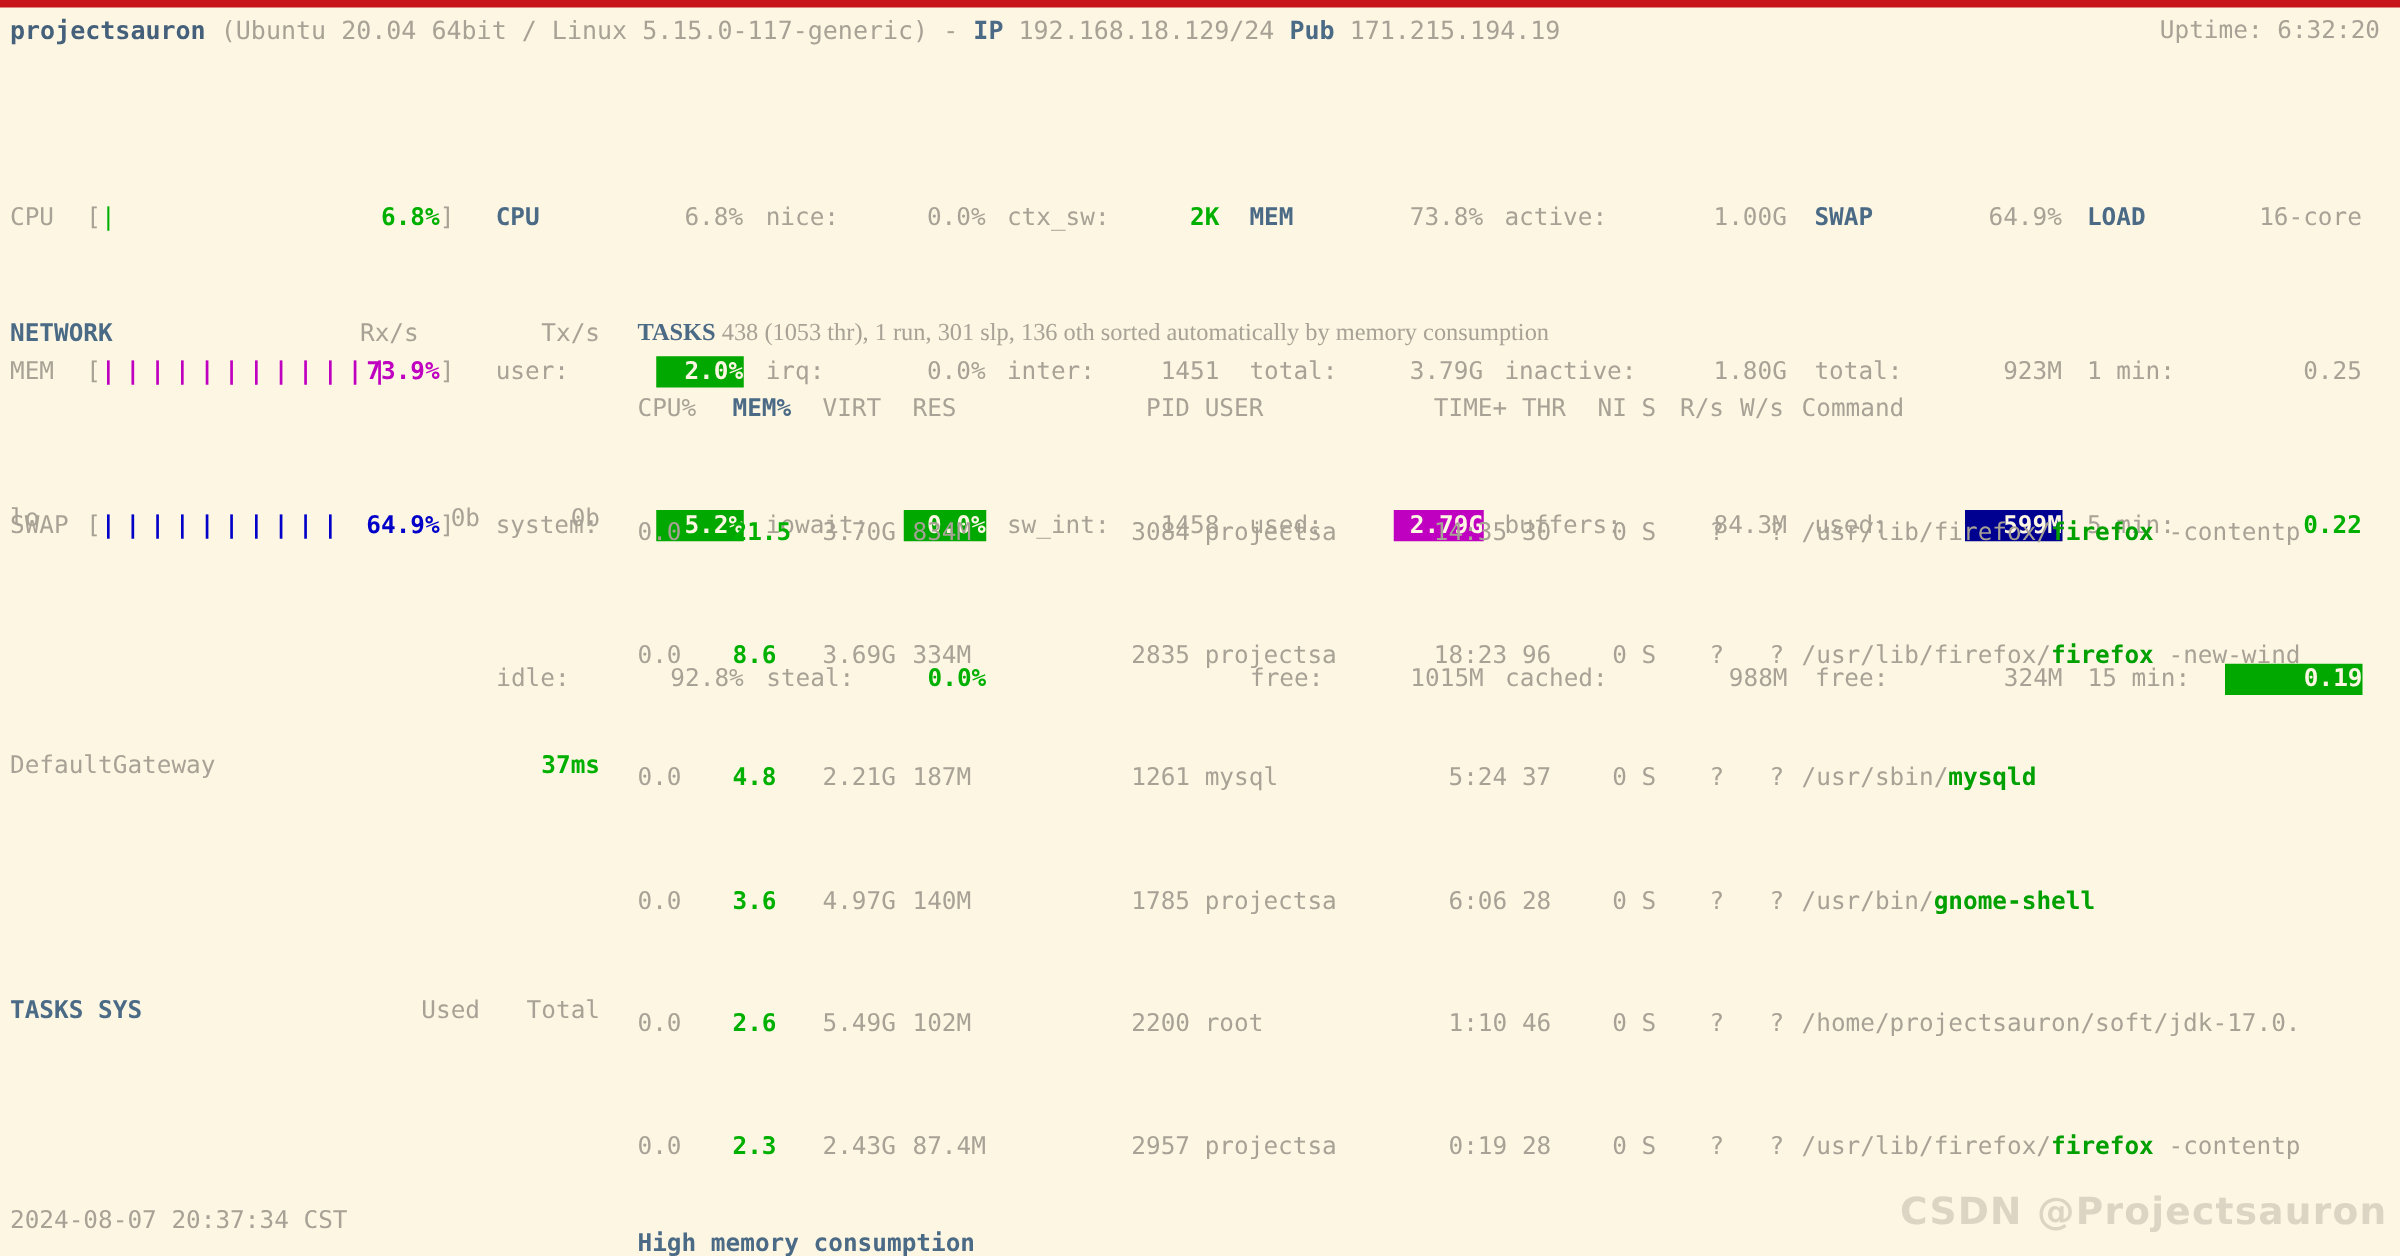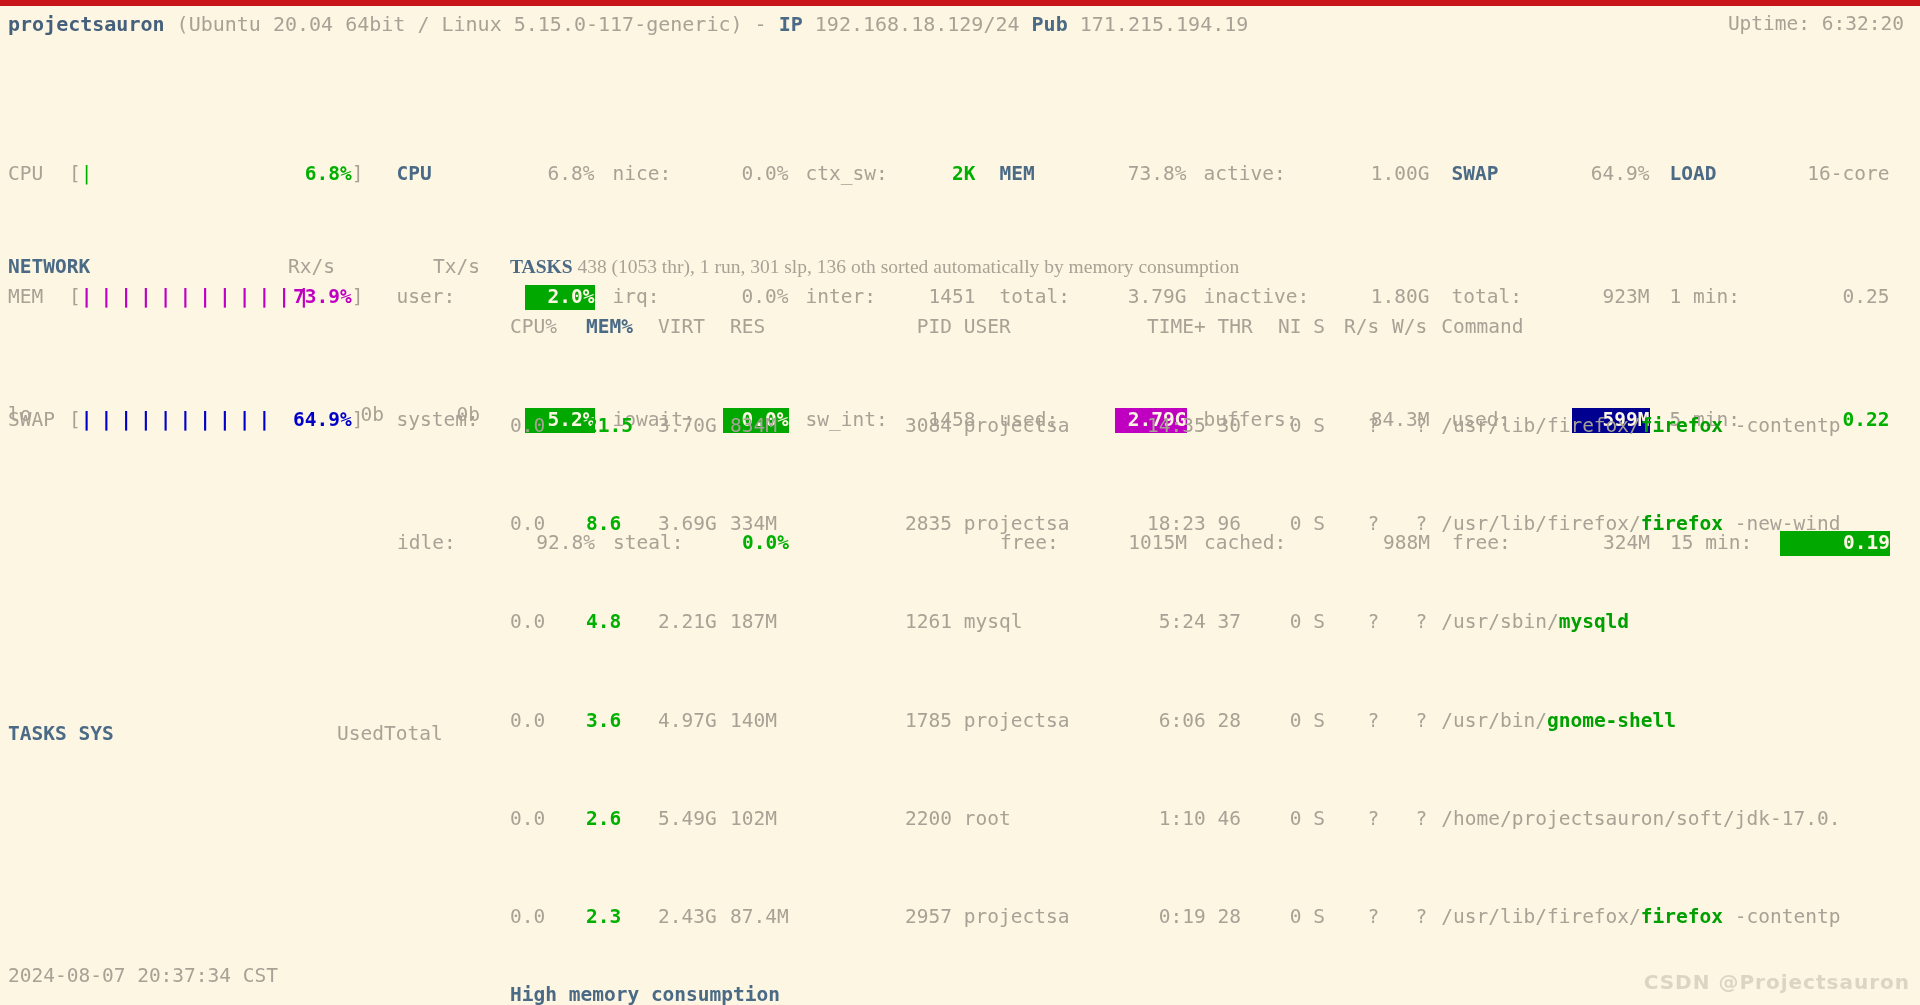--- a/index.html
+++ b/index.html
@@ -65,23 +65,23 @@
   #proctable .ln { display: block; height: 24.6px; white-space: pre; }
 
   #alertpanel { top: 928px; left: 510px; }
   #alertpanel .ln { display: block; height: 24.6px; white-space: pre; }
 
   #footer { position: absolute; top: 958px; left: 0px; white-space: pre; }
 
   #watermark {
     position: absolute;
     right: 10px;
-    bottom: 10px;
+    bottom: 22px;
     color: #ddd5c4;
-    font-size: 20px;
+    font-size: 30px;
     font-weight: bold;
     font-family: "DejaVu Sans", "Liberation Sans", sans-serif;
     letter-spacing: 1px;
     white-space: pre;
   }
   .pad { display: inline-block; }
 </style>
 </head>
 <body>
 
@@ -110,24 +110,25 @@
 
   <div class="row" id="leftpanel">
     <span class="ln"><span class="pad" style="width:8px"></span><span class="title" style="display:inline-block;width:280px">NETWORK</span><span class="dim" style="display:inline-block;width:96px;">Rx/s</span><span class="dim" style="display:inline-block;width:96px;text-align:right">Tx/s</span></span>
 
 
 
     <span class="ln"><span class="pad" style="width:8px"></span><span class="dim" style="display:inline-block;width:280px">lo</span><span class="dim" style="display:inline-block;width:96px;text-align:right">0b</span><span class="dim" style="display:inline-block;width:96px;text-align:right">0b</span></span>
 
     <span class="ln">&nbsp;</span>
 
+    <span class="ln"><span class="pad" style="width:8px"></span><span class="dim" style="display:inline-block;width:280px">DefaultGateway</span><span class="pad" style="width:96px"></span><span class="ok" style="display:inline-block;width:96px;text-align:right">37ms</span></span>
 
     <span class="ln">&nbsp;</span>
 
-    <span class="ln"><span class="pad" style="width:8px"></span><span class="title" style="display:inline-block;width:280px">TASKS SYS</span><span class="dim" style="display:inline-block;width:96px;text-align:right">Used</span><span class="dim" style="display:inline-block;width:96px;text-align:left">Total</span></span>
+    <span class="ln"><span class="pad" style="width:8px"></span><span class="title" style="display:inline-block;width:280px">TASKS SYS</span><span class="dim" style="display:inline-block;width:96px;text-align:right">Used</span><span class="dim" style="display:inline-block;width:96px;text-align:right">Total</span></span>
 
     
   </div>
 
   <div class="row" id="taskspanel">
     <span class="ln"><span class="title">TASKS</span><span class="dim"> </span><span class="dim">438 (1053 thr), 1 run, 301 slp, 136 oth sorted automatically by memory consumption</span></span>
   </div>
 
   <div class="row" id="proctable">
     <span class="ln"><span class="dim" style="display:inline-block;width:76px;text-align:left">CPU%</span><span class="title" style="display:inline-block;width:72px;text-align:left">MEM%</span><span class="dim" style="display:inline-block;width:72px;text-align:left">VIRT</span><span class="dim" style="display:inline-block;width:156px;text-align:left">RES</span><span class="dim" style="display:inline-block;width:66px;text-align:right">PID</span><span class="dim"> </span><span class="dim" style="display:inline-block;width:160px;text-align:left">USER</span><span class="dim" style="display:inline-block;width:82px;text-align:right">TIME+</span><span class="dim"> </span><span class="dim" style="display:inline-block;width:38px;text-align:left">THR</span><span class="dim" style="display:inline-block;width:46px;text-align:right">NI</span><span class="dim"> </span><span class="dim" style="display:inline-block;width:18px;text-align:left">S</span><span class="dim" style="display:inline-block;width:48px;text-align:right">R/s</span><span class="dim" style="display:inline-block;width:48px;text-align:right">W/s</span><span class="pad" style="width:14px"></span><span class="dim">Command</span></span>

